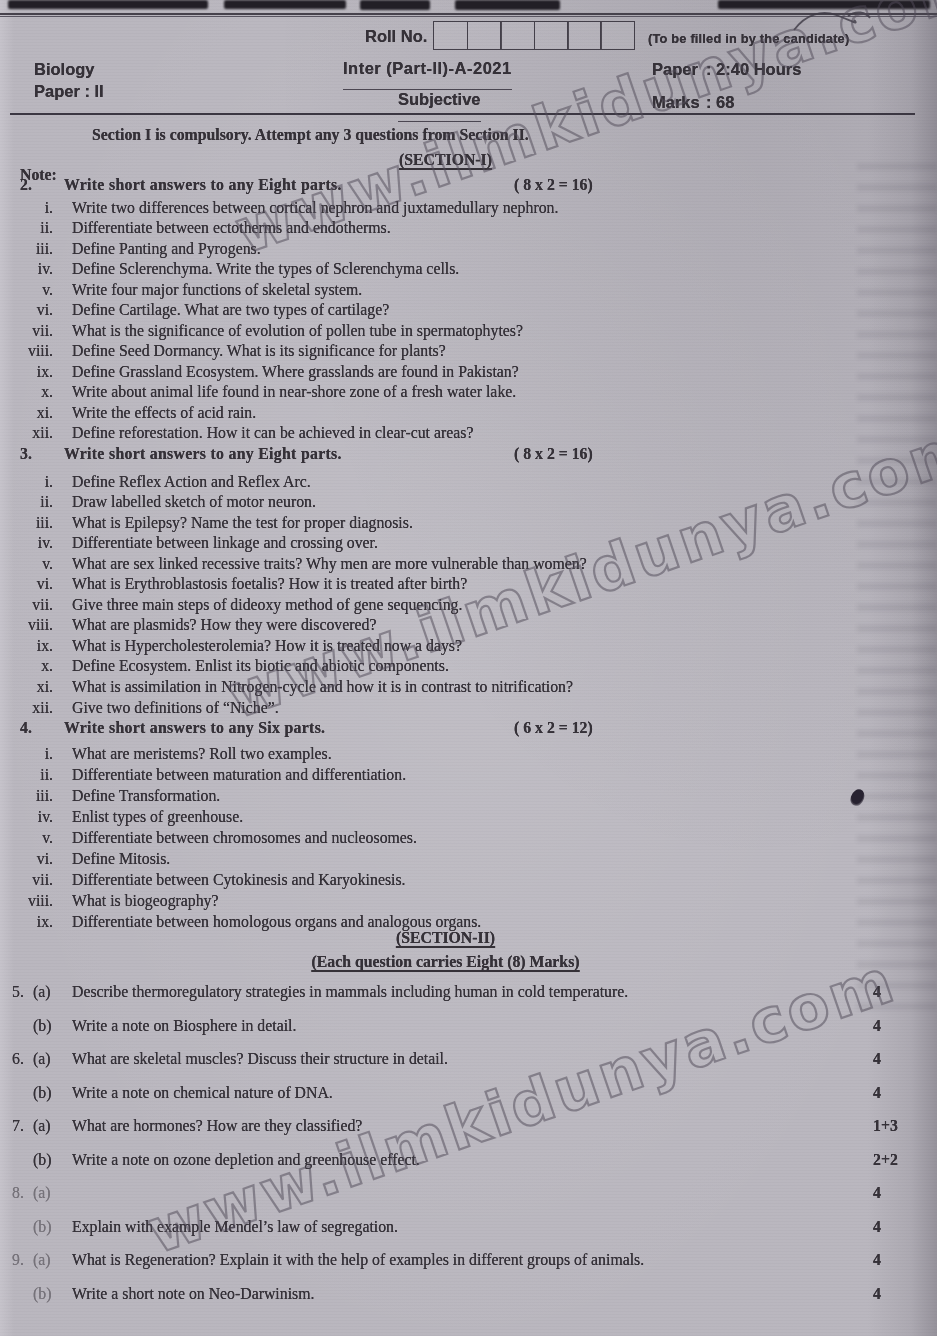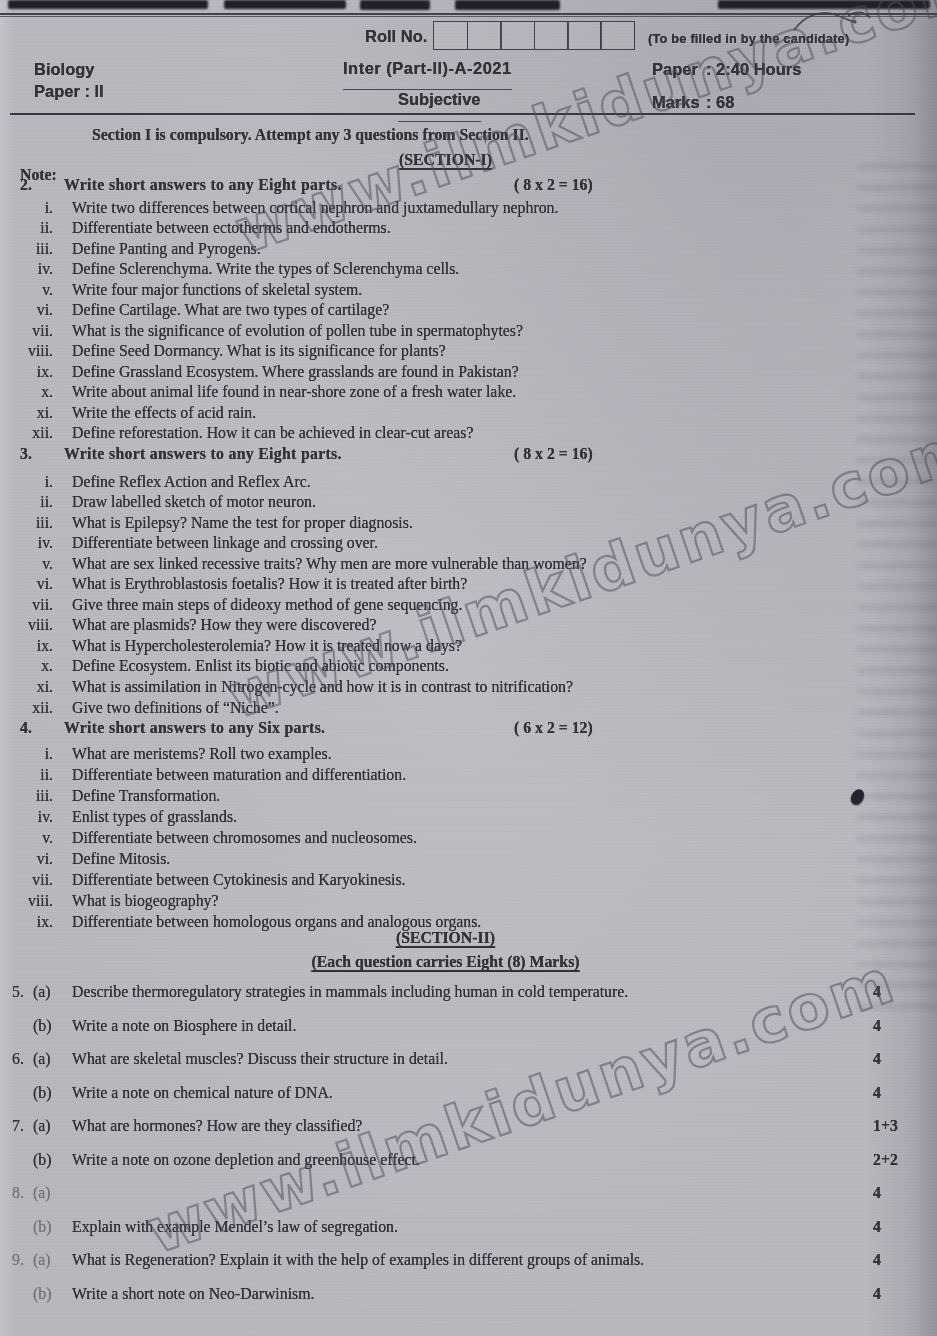--- a/index.html
+++ b/index.html
@@ -174,21 +174,21 @@
 
     <div class="qh qh4">
       <span class="qn">4.</span>
       <span class="qt">Write short answers to any Six parts.</span>
       <span class="qm">( 6 x 2 = 12)</span>
     </div>
     <div class="parts parts4">
       <div class="p"><span class="rn">i.</span><span>What are meristems? Roll two examples.</span></div>
       <div class="p"><span class="rn">ii.</span><span>Differentiate between maturation and differentiation.</span></div>
       <div class="p"><span class="rn">iii.</span><span>Define Transformation.</span></div>
-      <div class="p"><span class="rn">iv.</span><span>Enlist types of grasslands.</span></div>
+      <div class="p"><span class="rn">iv.</span><span>Enlist types of greenhouse.</span></div>
       <div class="p"><span class="rn">v.</span><span>Differentiate between chromosomes and nucleosomes.</span></div>
       <div class="p"><span class="rn">vi.</span><span>Define Mitosis.</span></div>
       <div class="p"><span class="rn">vii.</span><span>Differentiate between Cytokinesis and Karyokinesis.</span></div>
       <div class="p"><span class="rn">viii.</span><span>What is biogeography?</span></div>
       <div class="p"><span class="rn">ix.</span><span>Differentiate between homologous organs and analogous organs.</span></div>
     </div>
 
     <div class="s2head first"><span>(SECTION-II)</span></div>
     <div class="s2head"><span>(Each question carries Eight (8) Marks)</span></div>
 

